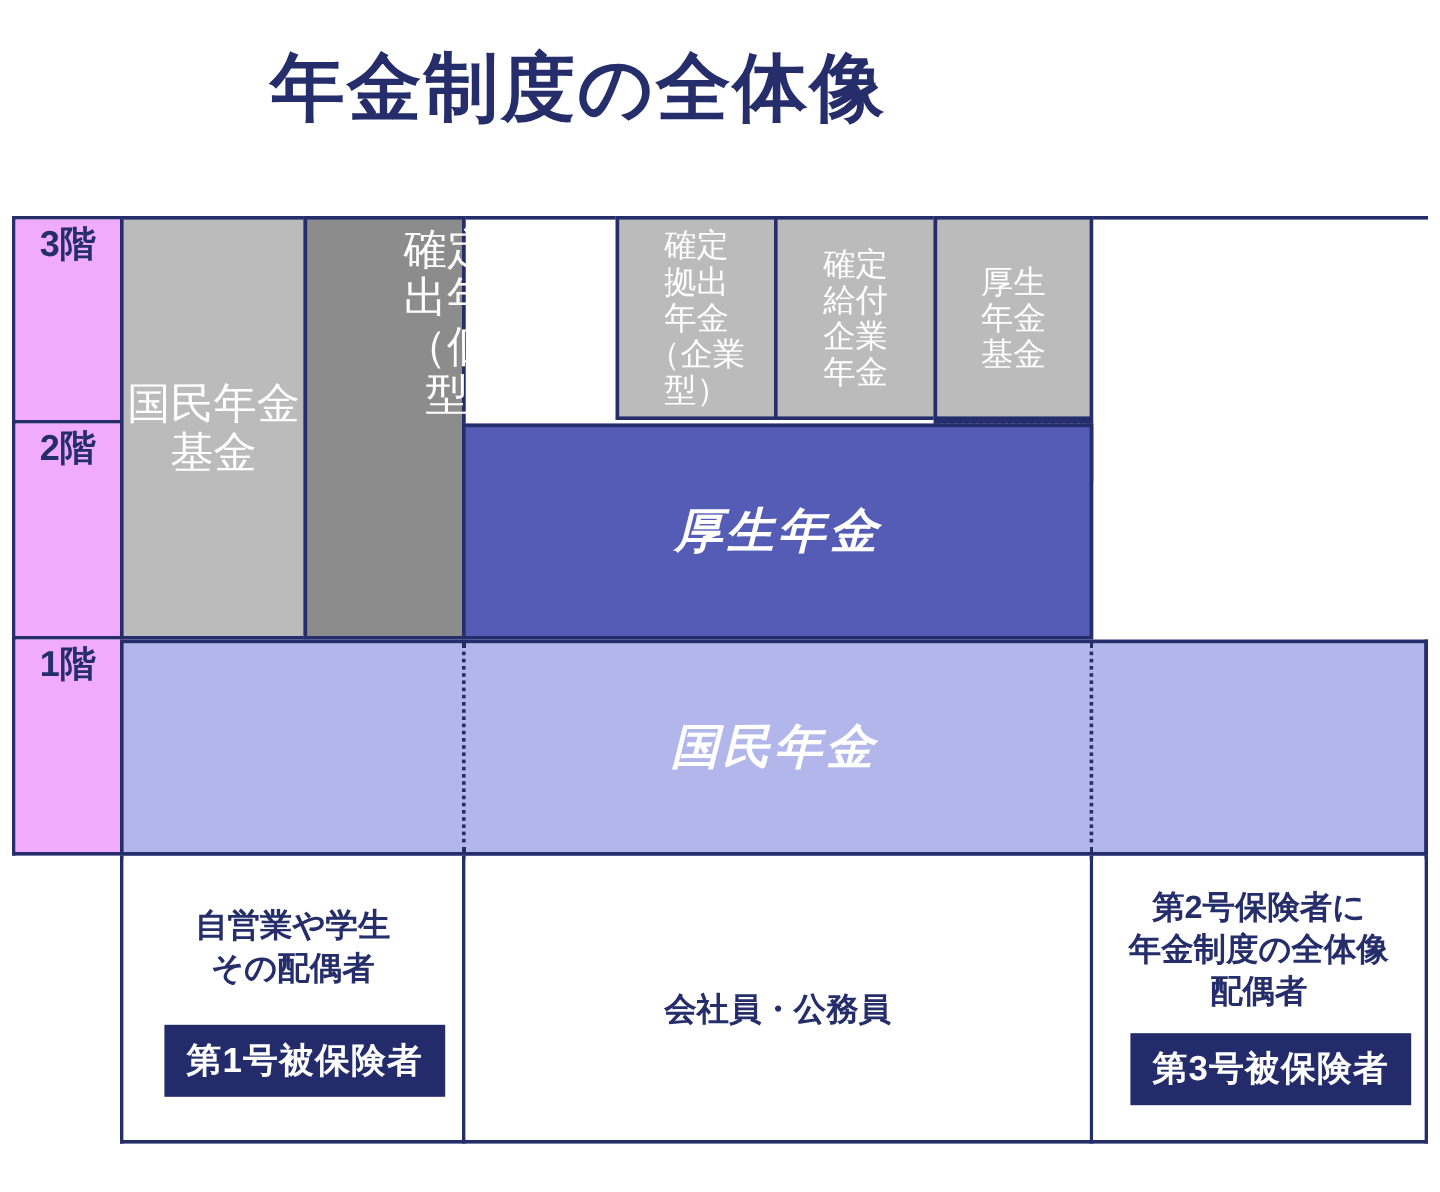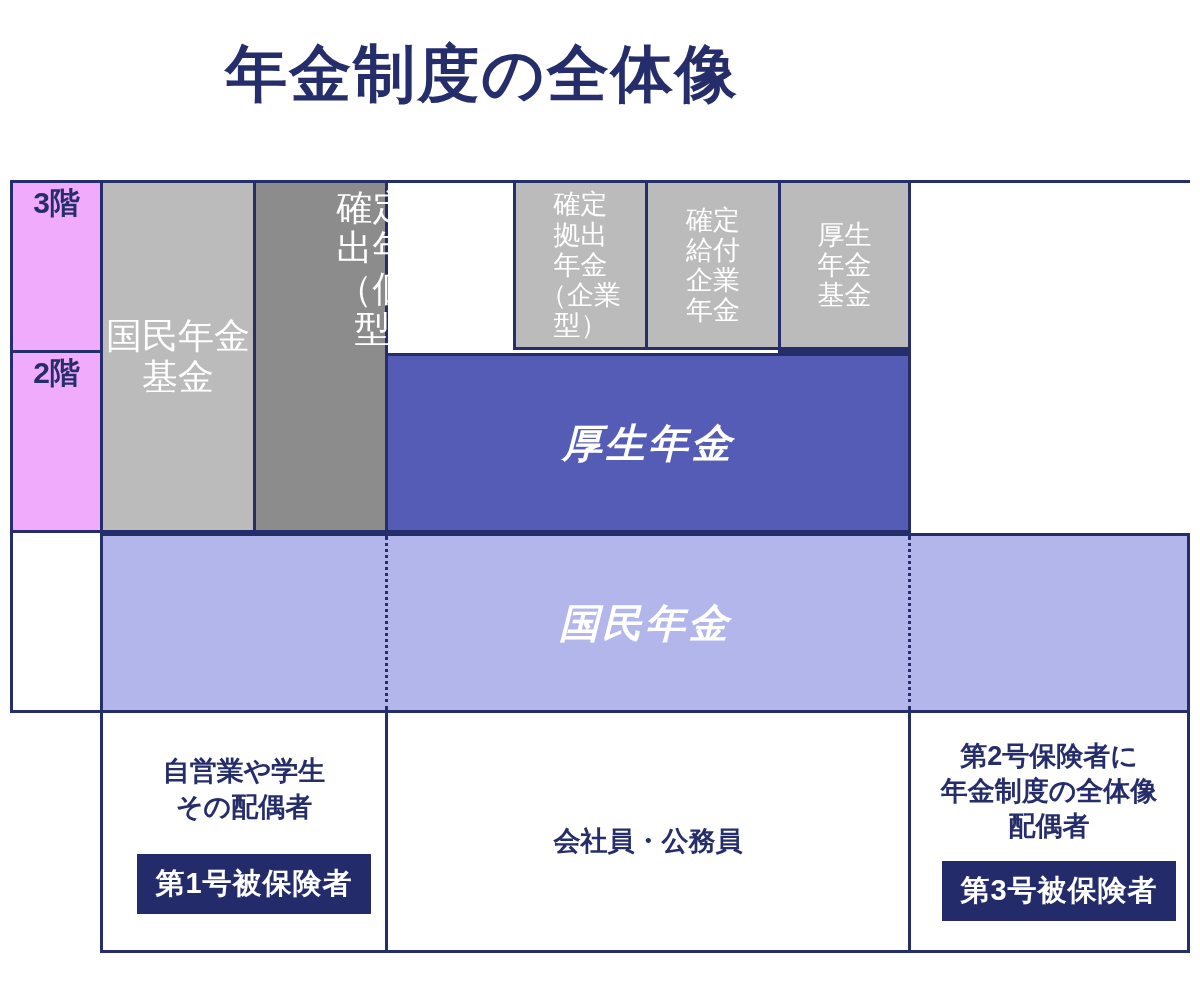--- a/index.html
+++ b/index.html
@@ -146,20 +146,23 @@
   <div class="hline" style="left:10px; top:530px; width:93px; height:3px;"></div>
   <div class="hline" style="left:10px; top:710px; width:1180px; height:3px;"></div>
   <div class="hline" style="left:100px; top:950px; width:1090px; height:3px;"></div>
 
   <div class="floor-label" style="left:13px; top:183px; width:87px; height:167px;">
     <span>3階</span>
   </div>
   <div class="floor-label" style="left:13px; top:353px; width:87px; height:177px;">
     <span>2階</span>
   </div>
+  <div class="floor-label" style="left:13px; top:533px; width:87px; height:177px;">
+    <span>1階</span>
+  </div>
 
   <div class="block lt-gray" style="left:100px; top:180px; width:156px; height:353px;">
     <span class="big-col-text" style="white-space: pre-line;">国民年金
 基金</span>
   </div>
 
   <div class="block dk-gray" style="left:253px; top:180px; width:135px; height:353px;">
     <span class="big-col-text" style="white-space: pre-line; position:relative; left:70px; top:-88px; width:250px; display:block;">確定拠出年金
 （個人型）</span>
   </div>

